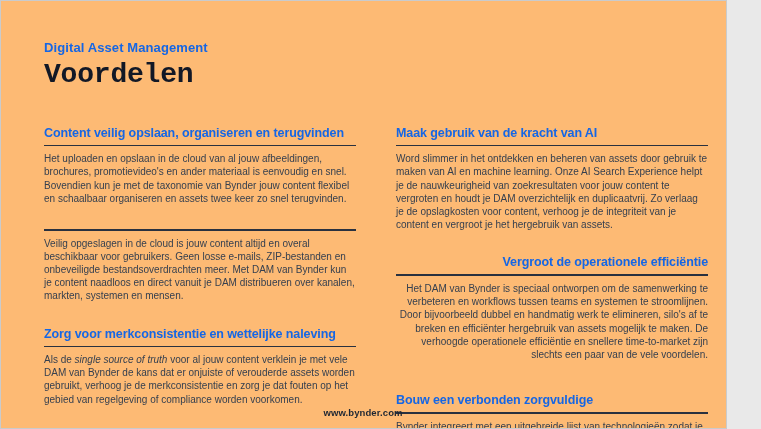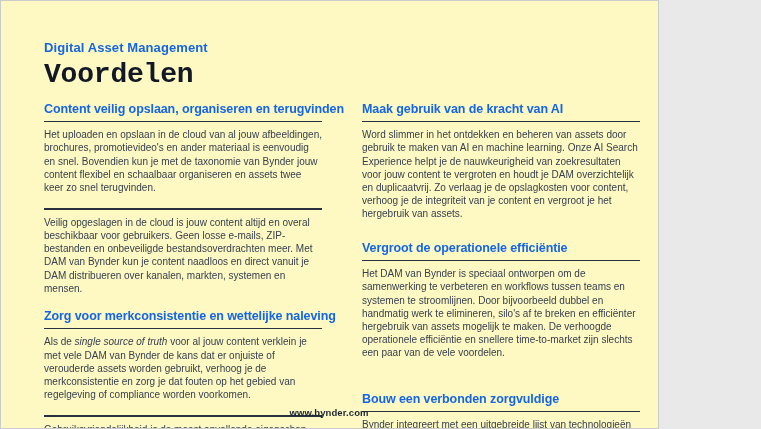--- a/index.html
+++ b/index.html
@@ -1,21 +1,21 @@
 <!DOCTYPE html>
 <html><head>
 <meta charset="utf-8">
 <style>
   html, body { margin: 0; padding: 0; background: #e9e9e9; }
   .page {
     position: relative;
-    width: 659px;
+    width: 727px;
     height: 429px;
     box-sizing: border-box;
-    background: #fef9c3;
+    background: #fdba74;
     border: 1px solid #c9cbcd;
     font-family: "Liberation Sans", sans-serif;
     overflow: hidden;
   }
   .header { padding: 40px 43px 0 43px; }
   .eyebrow {
     color: #1566e5;
     font-size: 13px;
     font-weight: bold;
     line-height: 1.15;
@@ -30,23 +30,23 @@
     letter-spacing: -0.2px;
     font-family: Liberation Mono, monospace;
   }
   .columns {
     display: flex;
     gap: 40px;
     padding: 0 18px 0 43px;
     margin-top: 11px;
   }
   .col { flex: 1 1 0; min-width: 0; }
-  .section { margin-bottom: 14px; }
+  .section { margin-bottom: 14px; margin-top: 24px; }
   .col-right .section.gap-a { margin-bottom: 20px; }
-  .col-right .section.gap-b { margin-bottom: 32px; }
+  .col-right .section.gap-b { margin-bottom: 32px; text-align: right; }
   .section-heading {
     margin: 0;
     color: #1566e5;
     font-size: 12.5px;
     font-weight: bold;
     line-height: 15px;
     letter-spacing: -0.1px;
     white-space: nowrap;
   }
   .rule {

